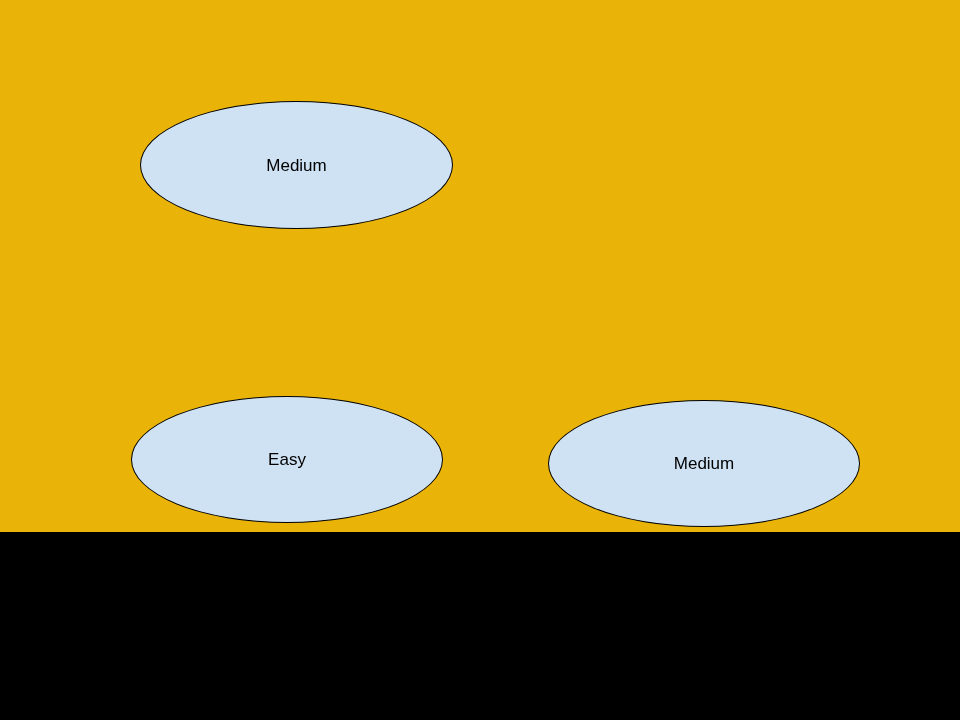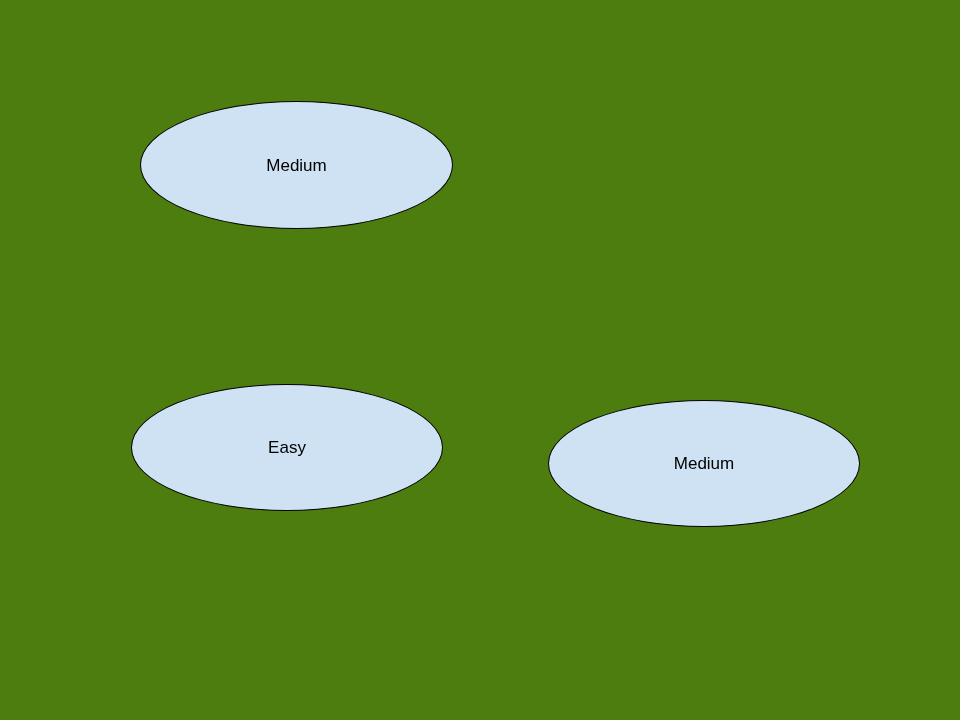--- a/index.html
+++ b/index.html
@@ -3,22 +3,22 @@
 <meta charset="utf-8">
 <style>
   html, body {
     margin: 0;
     padding: 0;
     background: #000000;
   }
   .canvas {
     position: relative;
     width: 960px;
-    height: 720px;
-    background: #4d7c0f;
+    height: 532px;
+    background: #eab308;
     overflow: hidden;
     font-family: "Liberation Sans", sans-serif;
   }
   .node {
     position: absolute;
     border-radius: 50%;
     background: #cfe2f3;
     border: 1px solid #000000;
     display: flex;
     align-items: center;
@@ -27,21 +27,21 @@
   }
   .node-label {
     color: #000000;
     font-size: 17px;
     line-height: 1;
     text-align: center;
     white-space: nowrap;
   }
   .node-tl { left: 140px; top: 101px; width: 313px; height: 128px; }
   .node-tr { left: 548px; top: 101px; width: 312px; height: 128px; }
-  .node-bl { left: 131px; top: 384px; width: 312px; height: 127px; }
+  .node-bl { left: 131px; top: 396px; width: 312px; height: 127px; }
   .node-br { left: 548px; top: 400px; width: 312px; height: 127px; }
 </style>
 </head>
 <body>
 
 <div class="canvas">
 
   <div class="node node-tl">
     <span class="node-label">Medium</span>
   </div>

